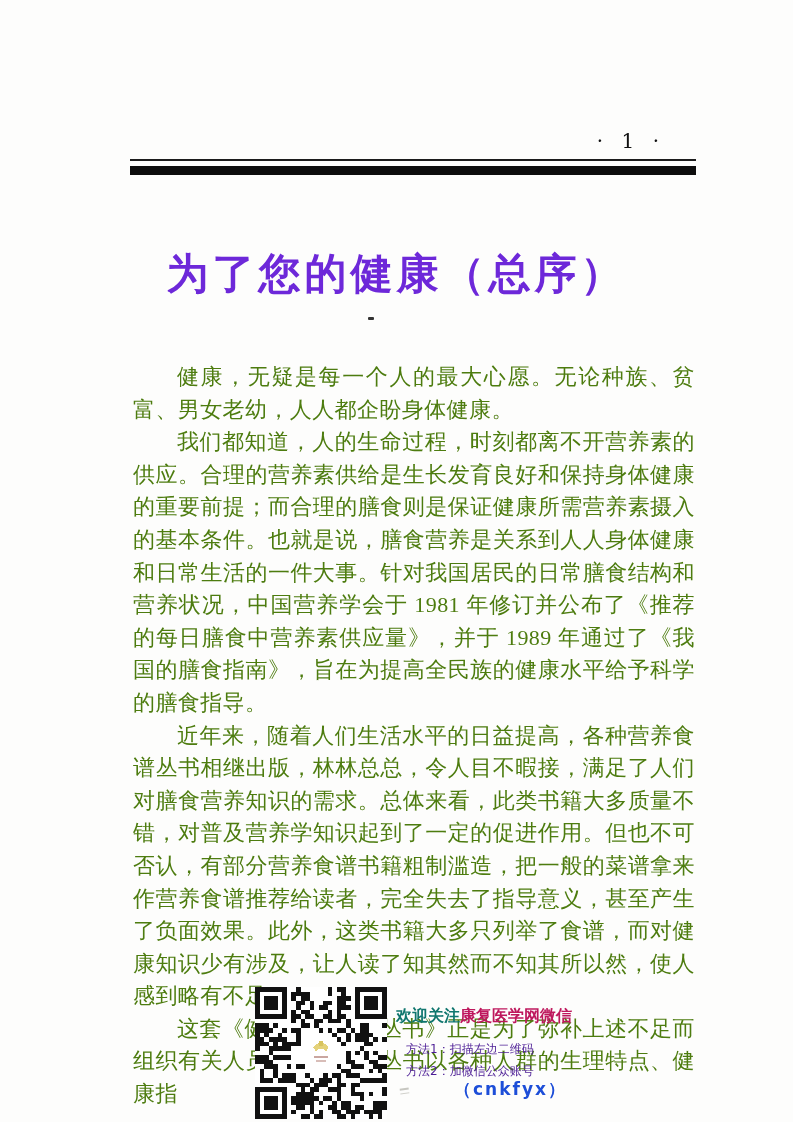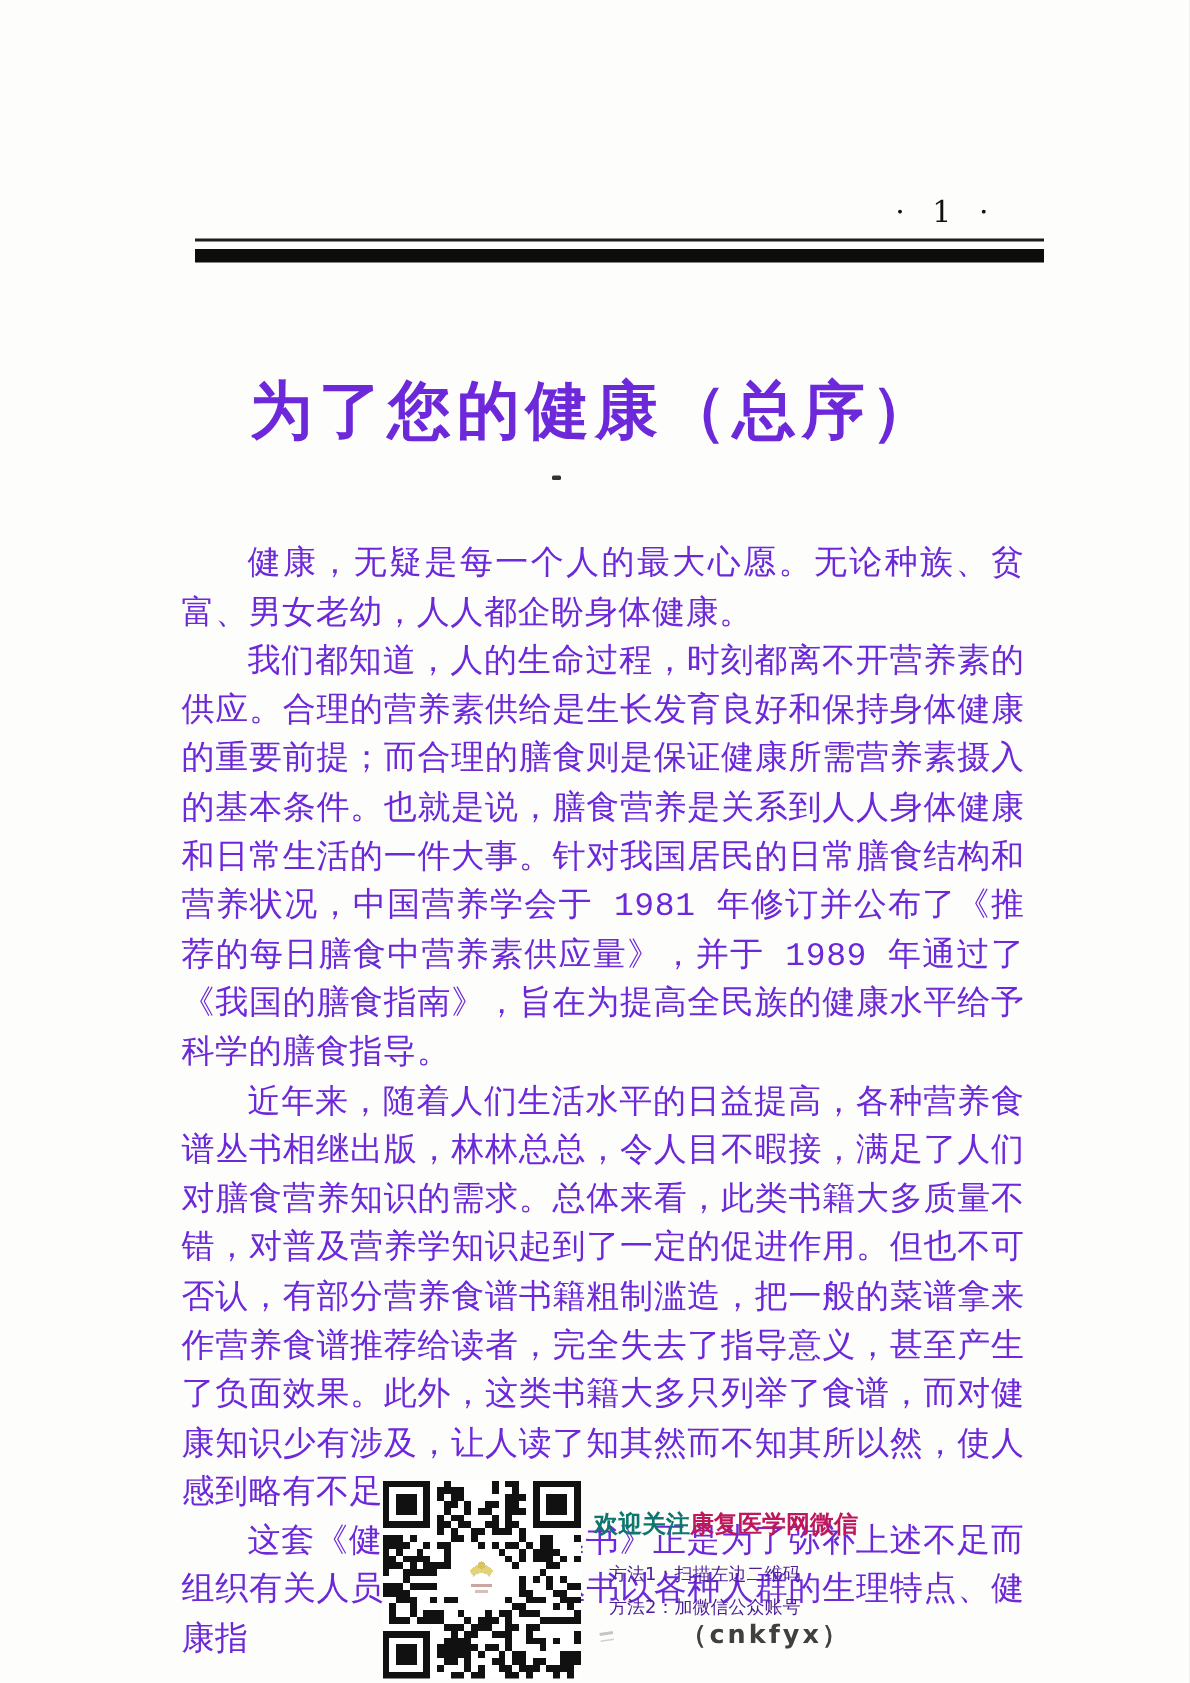--- a/index.html
+++ b/index.html
@@ -36,26 +36,26 @@
     font-size:42px; line-height:52px;
     letter-spacing:4px;
     color:#6d28d9;
   }
   .title-artifact {
     position:absolute; top:317px; left:368px;
     width:6px; height:3px; background:#333; border-radius:1px;
   }
   
   .body-text {
-    position:absolute; top:361px; left:121px; width:562px;
-    font-family:Liberation Mono, monospace;
+    position:absolute; top:361px; left:133px; width:562px;
+    font-family:Liberation Serif, serif;
     font-size:22px; line-height:32.6px;
     letter-spacing:0.4px;
     text-align:justify;
-    color:#6d28d9;
+    color:#4d7c0f;
   }
   .body-text p { text-indent:2em; margin:0; }
   
   .footer {
     position:absolute; top:987px; left:252px;
     display:flex; align-items:flex-start;
   }
   .qr { width:138px; height:132px; flex:0 0 auto; }
   .qr svg { width:100%; height:100%; display:block; }
   .footer-text { margin-left:6px; padding-top:18px; width:195px; }
@@ -68,21 +68,21 @@
   .wm-brand   { color:#be185d; }
   .wm-wechat  { color:#be185d; }
   .wm-method {
     font-family:"DejaVu Sans", sans-serif;
     font-size:12px; line-height:22px; color:#4c1d95;
     margin-left:10px; white-space:nowrap;
   }
   .wm-method.first { margin-top:11px; }
   .wm-account {
     font-family:"DejaVu Sans", sans-serif;
-    font-size:17px; font-weight:bold; color:#404040;
+    font-size:17px; font-weight:bold; color:#1d4ed8;
     letter-spacing:2px; margin-left:58px; margin-top:-4px;
     white-space:nowrap;
   }
   .footer-artifact {
     position:absolute; top:1088px; left:400px;
     width:9px; height:6px;
     border-top:2px solid #b9b9b2;
     border-bottom:1px solid #c7c7c0;
     transform:rotate(-8deg);
     opacity:.8;

